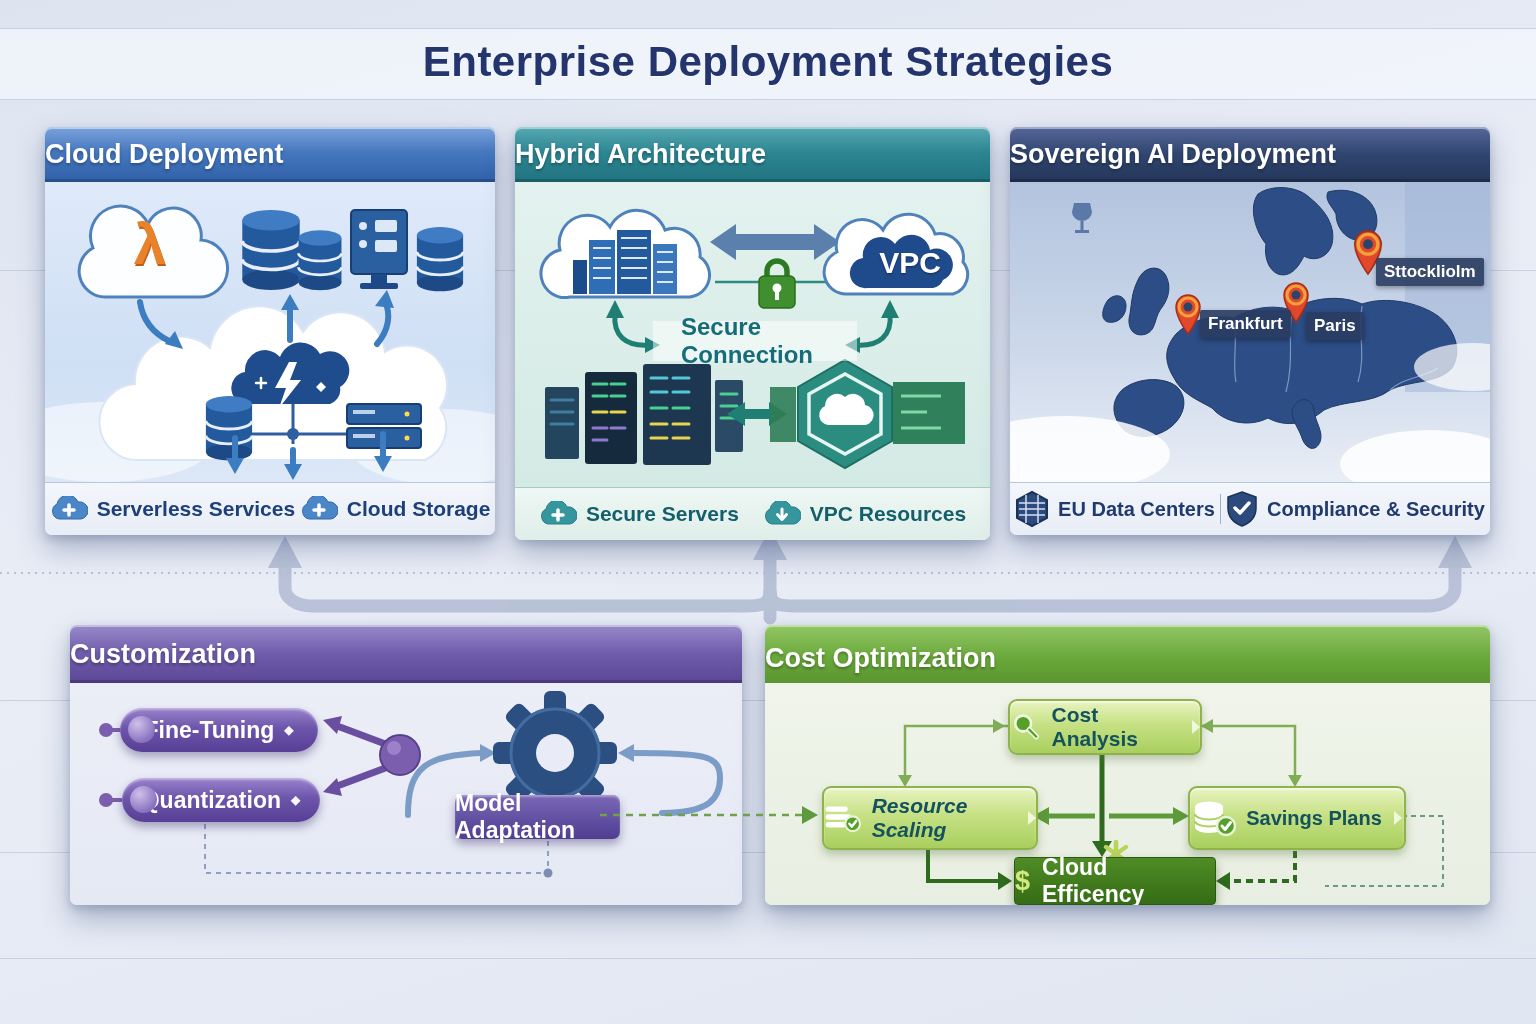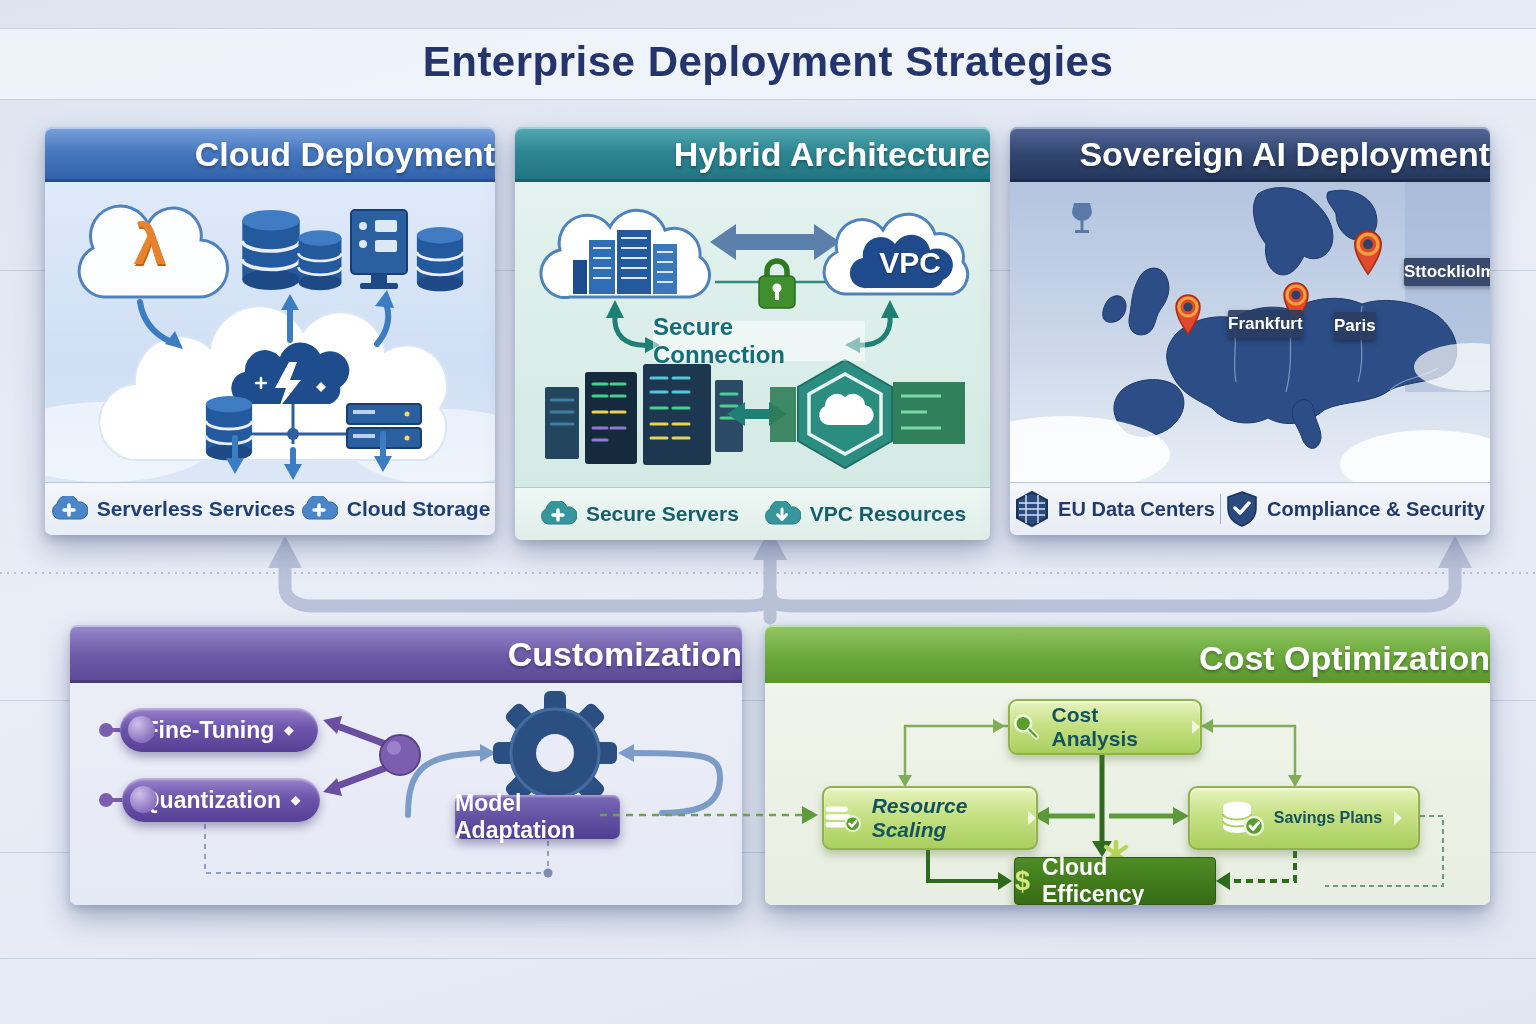--- a/index.html
+++ b/index.html
@@ -13,22 +13,22 @@
     font-size:42px;font-weight:bold;letter-spacing:.5px;color:#24356e;z-index:1;
     text-shadow:0 1px 0 rgba(255,255,255,.8);}
 
   svg{display:block}
   .overlay{position:absolute;left:0;top:0;z-index:1;pointer-events:none;}
   .overlay-fg{z-index:4;}
 
   
   .panel{position:absolute;border-radius:7px;z-index:2;
     box-shadow:0 14px 28px rgba(55,75,120,.35),0 4px 9px rgba(55,75,120,.22);}
-  .phead{position:absolute;top:0;left:0;right:0;height:55px;display:flex;align-items:center;justify-content:flex-end;
-    color:#fff;font-weight:bold;font-size:34px;border-radius:7px 7px 0 0;
+  .phead{position:absolute;top:0;left:0;right:0;height:55px;display:flex;align-items:center;justify-content:flex-start;
+    color:#fff;font-weight:bold;font-size:27px;border-radius:7px 7px 0 0;
     text-shadow:0 2px 3px rgba(0,0,0,.3);
     box-shadow:inset 0 2px 0 rgba(255,255,255,.45),inset 0 -3px 0 rgba(0,0,0,.18);}
   .pbody{position:absolute;left:0;right:0;top:55px;bottom:52px;overflow:hidden;}
   .pfoot{position:absolute;left:0;right:0;bottom:0;height:52px;display:flex;align-items:center;justify-content:space-evenly;
     background:linear-gradient(180deg,#f3f6fb,#e8edf6);border-top:1px solid #b9c7de;border-radius:0 0 7px 7px;}
   .fitem{display:flex;align-items:center;gap:9px;font-weight:bold;font-size:21px;}
   .fdivider{width:1px;height:30px;background:#9fb0c8;}
 
   #panel-cloud{left:45px;top:127px;width:450px;height:408px;}
   #panel-hybrid{left:515px;top:127px;width:475px;height:413px;}
@@ -55,26 +55,26 @@
   #panel-hybrid .fitem{color:#135f6b}
   #panel-sovereign .fitem{color:#203a6e;font-size:20px}
 
   
   .lambda{position:absolute;left:62px;top:28px;width:86px;text-align:center;font-size:58px;font-weight:bold;
     color:#e8832c;text-shadow:1px 2px 0 #c05f14;}
 
   
   .vpc-label{position:absolute;left:352px;top:64px;width:86px;text-align:center;color:#fff;font-weight:bold;font-size:30px;
     text-shadow:0 1px 2px rgba(0,0,0,.4);}
-  .sec-band{position:absolute;left:138px;top:139px;width:212px;height:40px;background:rgba(255,255,255,.5);
-    display:flex;align-items:center;justify-content:center;color:#156d79;font-weight:bold;font-size:24px;}
+  .sec-band{position:absolute;left:138px;top:139px;width:176px;height:40px;background:rgba(255,255,255,.5);
+    display:flex;align-items:center;justify-content:center;color:#156d79;font-weight:bold;font-size:24px;padding-left:28px;}
 
   
   .chip{position:absolute;background:rgba(42,60,96,.9);color:#fff;font-weight:bold;font-size:17px;
-    padding:4px 0;border-radius:2px;box-shadow:0 2px 5px rgba(0,0,0,.35);white-space:nowrap;margin-left:28px;}
+    padding:4px 8px;border-radius:2px;box-shadow:0 2px 5px rgba(0,0,0,.35);white-space:nowrap;}
   #chip-frankfurt{left:190px;top:128px}
   #chip-paris{left:296px;top:130px}
   #chip-stockholm{left:366px;top:76px}
 
   
   .pill{position:absolute;width:198px;height:44px;border-radius:23px;
     background:linear-gradient(180deg,#9a83cc 0%,#6d55ab 45%,#563f95 100%);
     box-shadow:0 5px 10px rgba(60,50,110,.4),inset 0 2px 2px rgba(255,255,255,.4);
     color:#fff;font-weight:bold;font-size:23px;display:flex;align-items:center;justify-content:center;}
   .pill::before{content:"";position:absolute;left:8px;top:8px;width:27px;height:27px;border-radius:50%;
@@ -90,21 +90,21 @@
   
   .gbtn{position:absolute;border-radius:9px;
     background:linear-gradient(180deg,#e8f3c0 0%,#c6e184 45%,#a9cf5e 100%);
     border:2px solid #8fb24c;
     box-shadow:0 5px 9px rgba(90,120,60,.35),inset 0 2px 2px rgba(255,255,255,.6);
     display:flex;align-items:center;justify-content:center;gap:10px;font-weight:bold;color:#14525e;}
   .gbtn::after{content:"";width:0;height:0;border-left:8px solid rgba(255,255,255,.75);
     border-top:7px solid transparent;border-bottom:7px solid transparent;margin-left:2px;}
   #btn-analysis{left:243px;top:16px;width:190px;height:52px;font-size:21px;}
   #btn-scaling{left:57px;top:103px;width:212px;height:60px;font-size:21px;font-style:italic;}
-  #btn-savings{left:423px;top:103px;width:214px;height:60px;font-size:16px;padding-left:14px;}
+  #btn-savings{left:423px;top:103px;width:214px;height:60px;font-size:20px;}
   #box-efficiency{position:absolute;left:249px;top:174px;width:200px;height:46px;border-radius:4px;
     background:linear-gradient(180deg,#4f8c26,#356c15);border:1px solid #2c5a10;
     color:#fff;font-weight:bold;font-size:23px;display:flex;align-items:center;justify-content:center;gap:12px;
     box-shadow:0 5px 10px rgba(40,70,20,.4);}
   #box-efficiency .dollar{color:#d3e87e;font-size:27px;}
   .burst{position:absolute;left:336px;top:156px;}
 </style>
 </head>
 <body>
 

